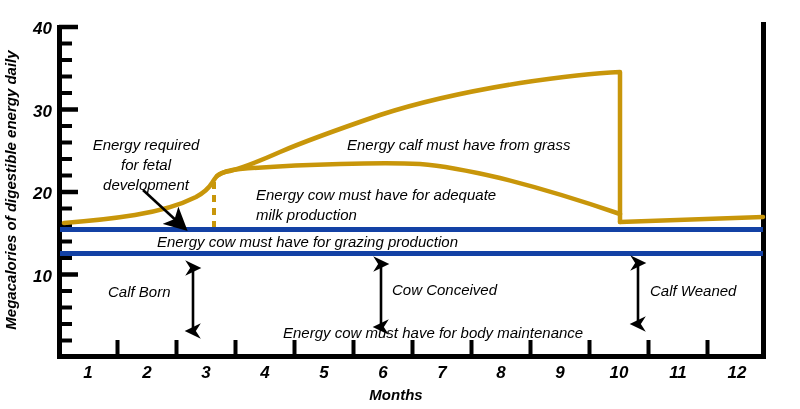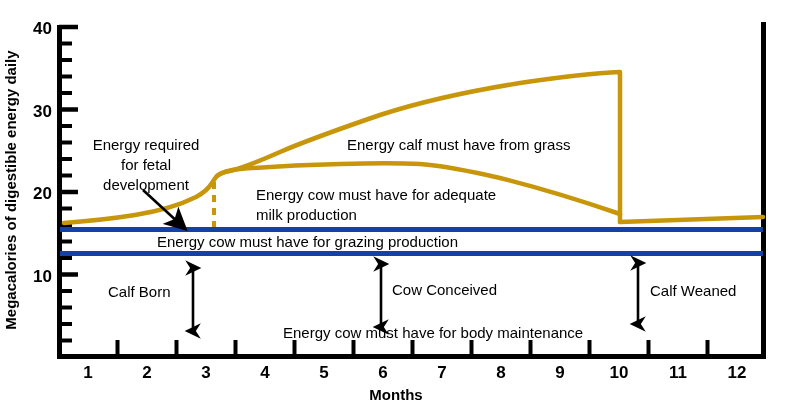--- a/index.html
+++ b/index.html
@@ -1,18 +1,18 @@
 <!DOCTYPE html>
 <html><head>
 <meta charset="utf-8">
 <style>
   html,body{margin:0;padding:0;background:#ffffff;}
   body{width:800px;height:409px;overflow:hidden;
        font-family:"Liberation Sans",sans-serif;color:#000;}
-  #root{position:relative;width:776px;height:409px;}
+  #root{position:relative;width:776px;height:409px;font-style:italic;}
   svg{display:block;}
   .axis-num{font-family:"Liberation Sans",sans-serif;font-weight:bold;font-size:17px;fill:#000;}
   .axis-title{font-family:"Liberation Sans",sans-serif;font-weight:bold;font-size:15px;fill:#000;}
   .note{font-family:"Liberation Sans",sans-serif;font-size:15px;fill:#000;}
 </style>
 </head>
 <body>
 
 <div id="root">
 <svg width="800" height="409" viewBox="0 0 800 409">

